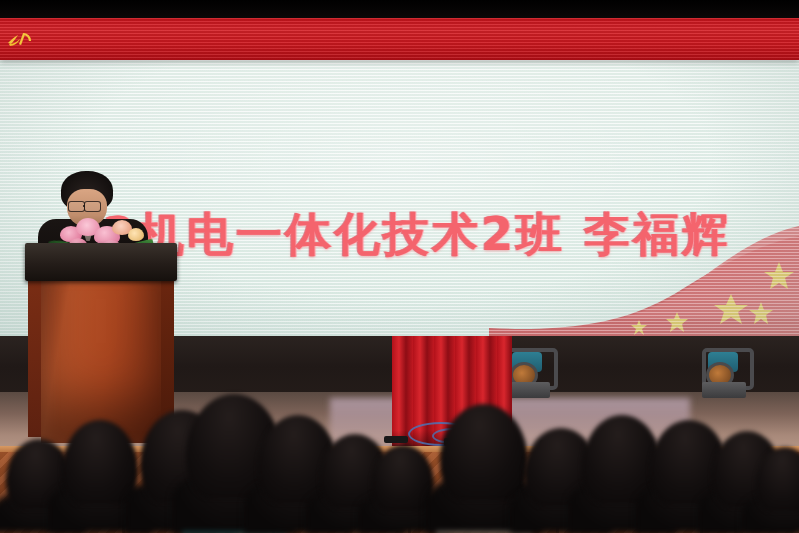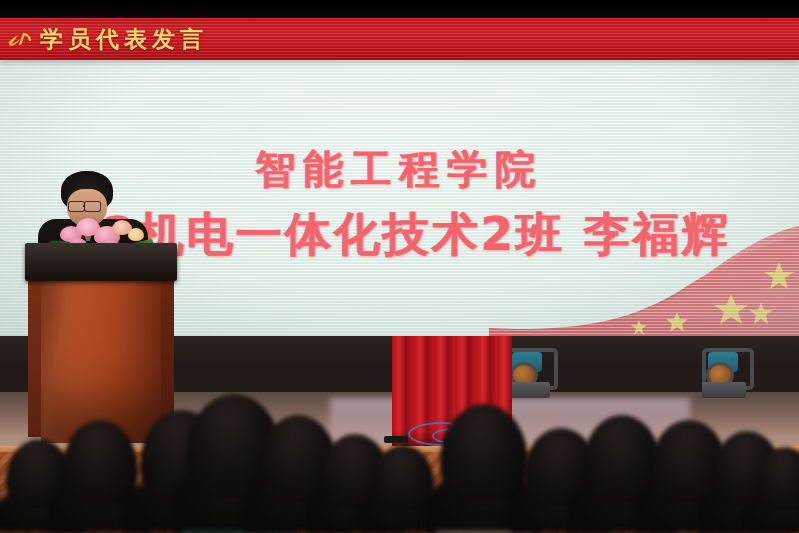--- a/index.html
+++ b/index.html
@@ -291,33 +291,31 @@
           <polygon points="170,94 172,99 178,99 173,103 175,109 170,105 165,109 167,103 162,99 168,99"></polygon>
           <polygon points="310,36 314,46 325,46 316,52 319,63 310,57 301,63 304,52 295,46 306,46"></polygon>
           <polygon points="292,76 295,84 304,84 297,89 299,98 292,93 285,98 287,89 280,84 289,84"></polygon>
         </g>
       </svg>
     </div>
 
     <div id="led-scanlines"></div>
     <div id="led-vignette"></div>
 
-    <div class="led-line" id="led-line-1">智能工程学院</div>
     <div class="led-line" id="led-line-2">22机电一体化技术2班  李福辉</div>
 
     <div id="banner">
       <div id="party-emblem">
         <svg width="28" height="20" viewBox="0 0 28 20" aria-hidden="true">
           <path d="M3 14 C6 11 9 8 13 6 C11 9 9 12 6 15 Z" fill="#f2c63c"></path>
           <path d="M4 15 C8 15 12 13 15 10 C13 14 9 17 5 17 Z" fill="#f0bb2e"></path>
           <rect x="16" y="4" width="2.2" height="12" fill="#f2c63c" transform="rotate(20 17 10)"></rect>
           <path d="M18 5 C22 5 25 8 25 12" stroke="#f2c63c" stroke-width="2.2" fill="none"></path>
         </svg>
       </div>
-      <div id="banner-text">学员代表发言</div>
     </div>
   </div>
 
   <div id="wall-skirt"></div>
   <div id="stage-floor"></div>
   <div id="floor-sheen"></div>
 
   <div class="moving-light" id="light-left">
     <div class="ml-yoke"></div>
     <div class="ml-head"></div>

